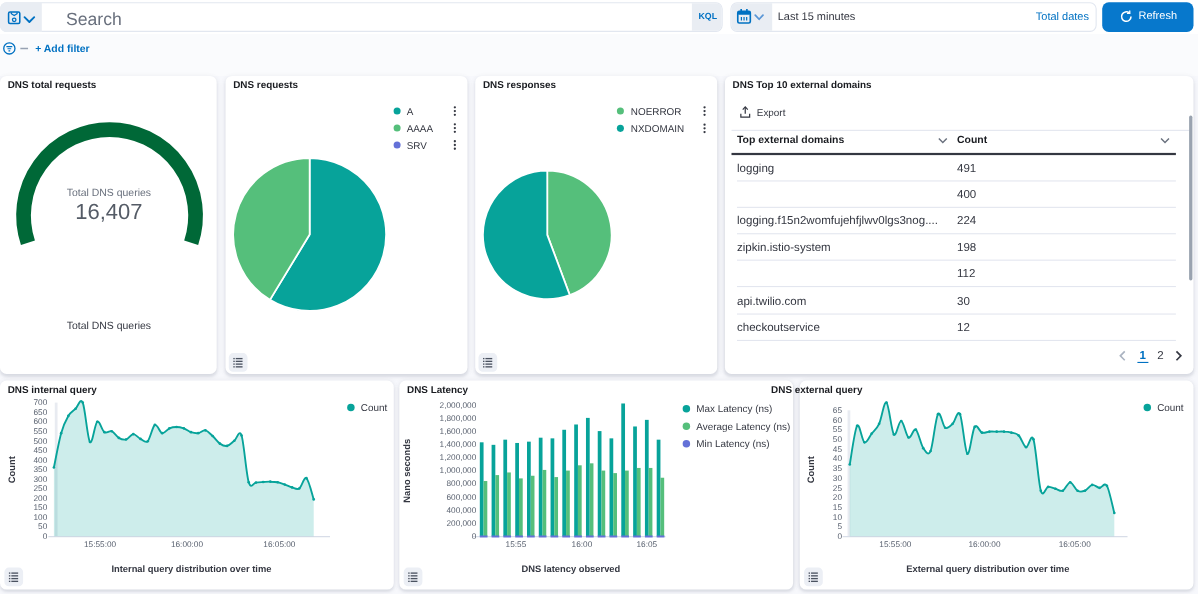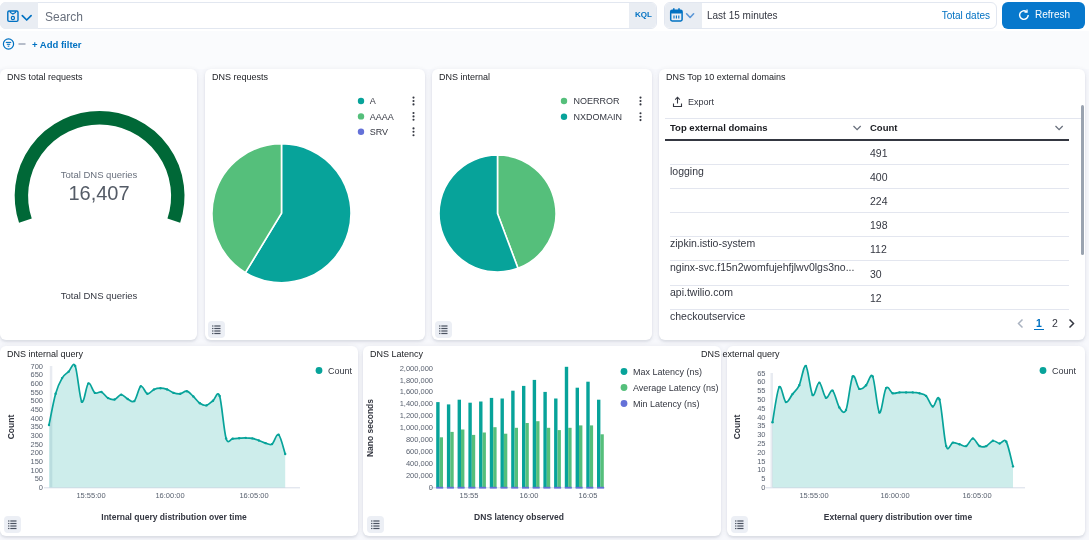--- a/index.html
+++ b/index.html
@@ -1,43 +1,43 @@
 <!DOCTYPE html>
 <html><head><meta charset="utf-8">
 <style>
 * { margin:0; padding:0; box-sizing:border-box; }
 html,body { -webkit-font-smoothing:antialiased; width:1089px; height:540px; overflow:hidden;
   font-family:"Liberation Sans", sans-serif; background:#f7f8fc; }
 .panel { position:absolute; background:#fff; border-radius:6px;
   box-shadow:0 1px 5px rgba(65,78,101,.12), 0 2px 2px rgba(65,78,101,.08); }
-.ptitle { position:absolute; font-size:9px; font-weight:normal; color:#1a1c21; }
+.ptitle { position:absolute; font-size:9px; font-weight:bold; color:#1a1c21; }
 .ax { font-size:7.5px; fill:#5a6270; }
 .leg { font-size:9px; fill:#343741; }
 .axtitle { font-size:8.5px; font-weight:bold; fill:#343741; }
 .trow { position:absolute; left:670px; width:399px; height:24.2px;
   border-bottom:1px solid #e3e6ef; font-size:10.5px; color:#343741; }
-.trow .c1 { position:absolute; left:0; top:6px; width:197px; white-space:nowrap; overflow:hidden;margin-top:18px; }
+.trow .c1 { position:absolute; left:0; top:6px; width:197px; white-space:nowrap; overflow:hidden; }
 .trow .c2 { position:absolute; left:200px; top:6px; }
 </style></head>
 <body>
 
 <div style="position:absolute;left:0;top:0;width:1089px;height:31px;background:#fff"></div>
 <div style="position:absolute;left:0;top:31px;width:1089px;height:38px;background:#fafbfd"></div>
 
 <div style="position:absolute;left:0;top:2px;width:657px;height:27px;background:#fff;
  border:1px solid #e2e7f0;border-radius:6px;"></div>
 <div style="position:absolute;left:0;top:2px;width:38px;height:27px;background:#e9edf3;
  border-radius:6px 0 0 6px;"></div>
 <svg style="position:absolute;left:0;top:2px" width="38" height="27" viewBox="0 0 38 27">
  <rect x="7.8" y="9" width="10.2" height="10.4" rx="1.3" fill="none" stroke="#0071c2" stroke-width="1.4"></rect>
  <path d="M10.3 9.2 v1.3 l2.6 1.6 2.6-1.6 v-1.3" fill="none" stroke="#0071c2" stroke-width="1.2"></path>
  <circle cx="12.9" cy="16" r="1.6" fill="none" stroke="#0071c2" stroke-width="1.2"></circle>
  <path d="M22.3 13.6 l4.4 4.4 4.4-4.4" fill="none" stroke="#0071c2" stroke-width="1.7" stroke-linecap="round" stroke-linejoin="round"></path>
 </svg>
-<div style="position:absolute;left:45px;top:10px;font-size:12px;color:#69707d">Search</div>
+<div style="position:absolute;left:60px;top:10px;font-size:16px;color:#69707d">Search</div>
 <div style="position:absolute;left:629px;top:3px;width:27px;height:25px;background:#e9edf3;
  border-radius:0 5px 5px 0;"></div>
 <div style="position:absolute;left:635px;top:10px;font-size:8px;font-weight:bold;color:#0071c2">KQL</div>
 
 <div style="position:absolute;left:664px;top:2px;width:333px;height:27px;background:#fff;
  border:1px solid #e2e7f0;border-radius:6px;"></div>
 <div style="position:absolute;left:665px;top:3px;width:37px;height:25px;background:#e9edf3;
  border-radius:5px 0 0 5px;"></div>
 <svg style="position:absolute;left:665px;top:3px" width="37" height="25" viewBox="0 0 37 25">
  <rect x="5.7" y="7.3" width="11.4" height="10.6" rx="1.4" fill="none" stroke="#0071c2" stroke-width="1.5"></rect>
@@ -72,21 +72,21 @@
 <div class="panel" style="left:0;top:69px;width:197px;height:271px"></div>
 <div class="panel" style="left:205px;top:69px;width:220px;height:271px"></div>
 <div class="panel" style="left:432px;top:69px;width:220px;height:271px"></div>
 <div class="panel" style="left:659px;top:69px;width:426px;height:271px"></div>
 <div class="panel" style="left:0;top:346px;width:358px;height:190px"></div>
 <div class="panel" style="left:363px;top:346px;width:358px;height:190px"></div>
 <div class="panel" style="left:727px;top:346px;width:358px;height:190px"></div>
 
 <div class="ptitle" style="left:7px;top:72px">DNS total requests</div>
 <div class="ptitle" style="left:212px;top:72px">DNS requests</div>
-<div class="ptitle" style="left:439px;top:72px">DNS internal</div>
+<div class="ptitle" style="left:439px;top:72px">DNS responses</div>
 <div class="ptitle" style="left:666px;top:72px">DNS Top 10 external domains</div>
 <div class="ptitle" style="left:7px;top:349px">DNS internal query</div>
 <div class="ptitle" style="left:370px;top:349px">DNS Latency</div>
 <div class="ptitle" style="left:701px;top:349px">DNS external query</div>
 
 <svg style="position:absolute;left:0;top:0" width="1089" height="540">
   <path d="M25.40,220.68 A78.2,78.2 0 1 1 173.80,220.68" fill="none" stroke="#006837" stroke-width="13.4"></path>
   <text x="99" y="178" text-anchor="middle" font-size="9.5" fill="#69707d">Total DNS queries</text>
   <text x="99" y="199.5" text-anchor="middle" font-size="20" fill="#545b66">16,407</text>
   <text x="99" y="299" text-anchor="middle" font-size="9.5" fill="#343741">Total DNS queries</text>
@@ -331,28 +331,28 @@
 <div style="position:absolute;left:665px;top:139px;width:404px;height:2px;background:#343741"></div>
 <div style="position:absolute;left:1080.5px;top:105px;width:3.4px;height:150px;background:#9aa3b0;border-radius:2px"></div>
 <div class="trow" style="top:140.5px">
     <span class="c1">logging</span>
     <span class="c2">491</span>
   </div>
 <div class="trow" style="top:164.7px">
     <span class="c2">400</span>
   </div>
 <div class="trow" style="top:188.9px">
+    <span class="c1">logging.f15n2womfujehfjlwv0lgs3nog....</span>
     <span class="c2">224</span>
   </div>
 <div class="trow" style="top:213.1px">
     <span class="c1">zipkin.istio-system</span>
     <span class="c2">198</span>
   </div>
 <div class="trow" style="top:237.3px">
-    <span class="c1">nginx-svc.f15n2womfujehfjlwv0lgs3no...</span>
     <span class="c2">112</span>
   </div>
 <div class="trow" style="top:261.5px">
     <span class="c1">api.twilio.com</span>
     <span class="c2">30</span>
   </div>
 <div class="trow" style="top:285.7px">
     <span class="c1">checkoutservice</span>
     <span class="c2">12</span>
   </div>

